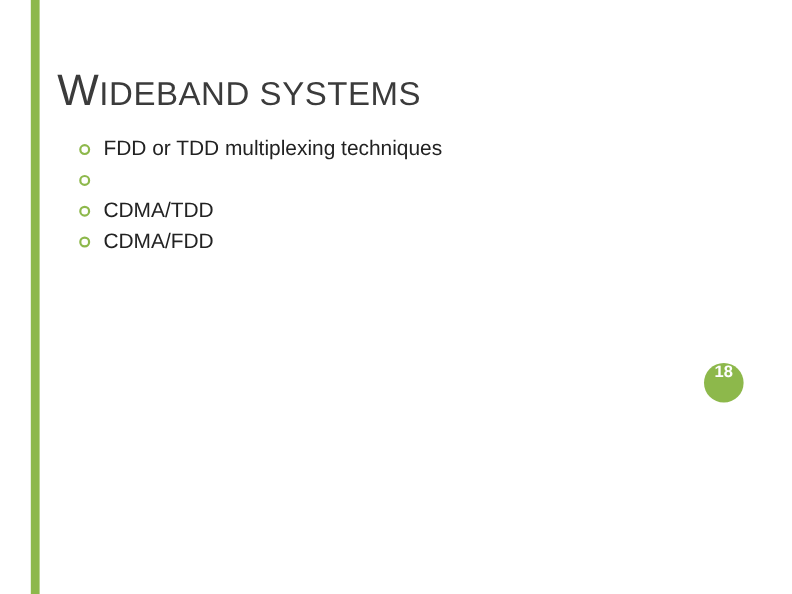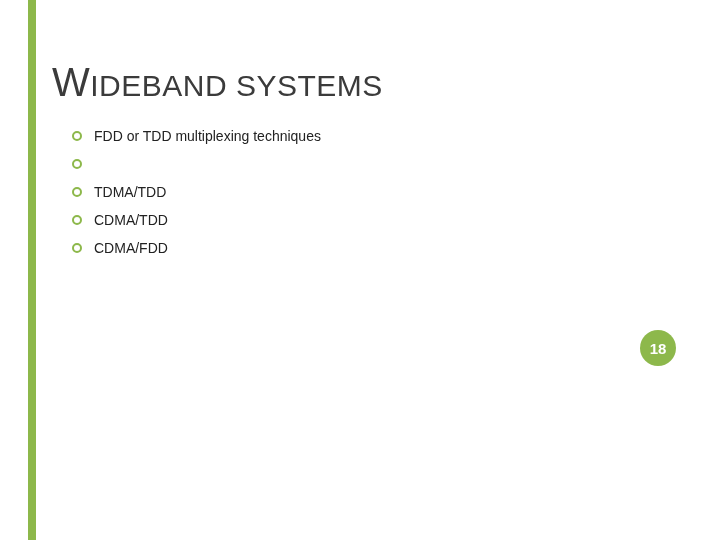--- a/index.html
+++ b/index.html
@@ -55,36 +55,35 @@
   .bullet-icon {
     width: 10px;
     height: 10px;
     border: 2px solid #8db84b;
     border-radius: 50%;
     margin-right: 12px;
     box-sizing: border-box;
     flex: 0 0 auto;
   }
   .bullet-text {
-    font-size: 14px;
+    font-size: 19px;
     color: #222;
   }
   .page-badge {
     position: absolute;
     right: 44px;
     bottom: 38px;
     width: 36px;
     height: 36px;
     border-radius: 50%;
     background: #8db84b;
     color: #ffffff;
     font-size: 15px;
     font-weight: 700;
     display: flex;
-    align-items: center;
     justify-content: center;
   }
 </style>
 </head>
 <body>
 
 <div class="slide">
 
   <div class="left-accent"></div>
 
@@ -95,24 +94,20 @@
   <div class="bullets">
     <div class="bullet-row">
       <span class="bullet-icon"></span>
       <span class="bullet-text">FDD or TDD multiplexing techniques</span>
     </div>
     <div class="bullet-row">
       <span class="bullet-icon"></span>
     </div>
     <div class="bullet-row">
       <span class="bullet-icon"></span>
-      <span class="bullet-text">TDMA/TDD</span>
-    </div>
-    <div class="bullet-row">
-      <span class="bullet-icon"></span>
       <span class="bullet-text">CDMA/TDD</span>
     </div>
     <div class="bullet-row">
       <span class="bullet-icon"></span>
       <span class="bullet-text">CDMA/FDD</span>
     </div>
   </div>
 
   <div class="page-badge">
     <span>18</span>

